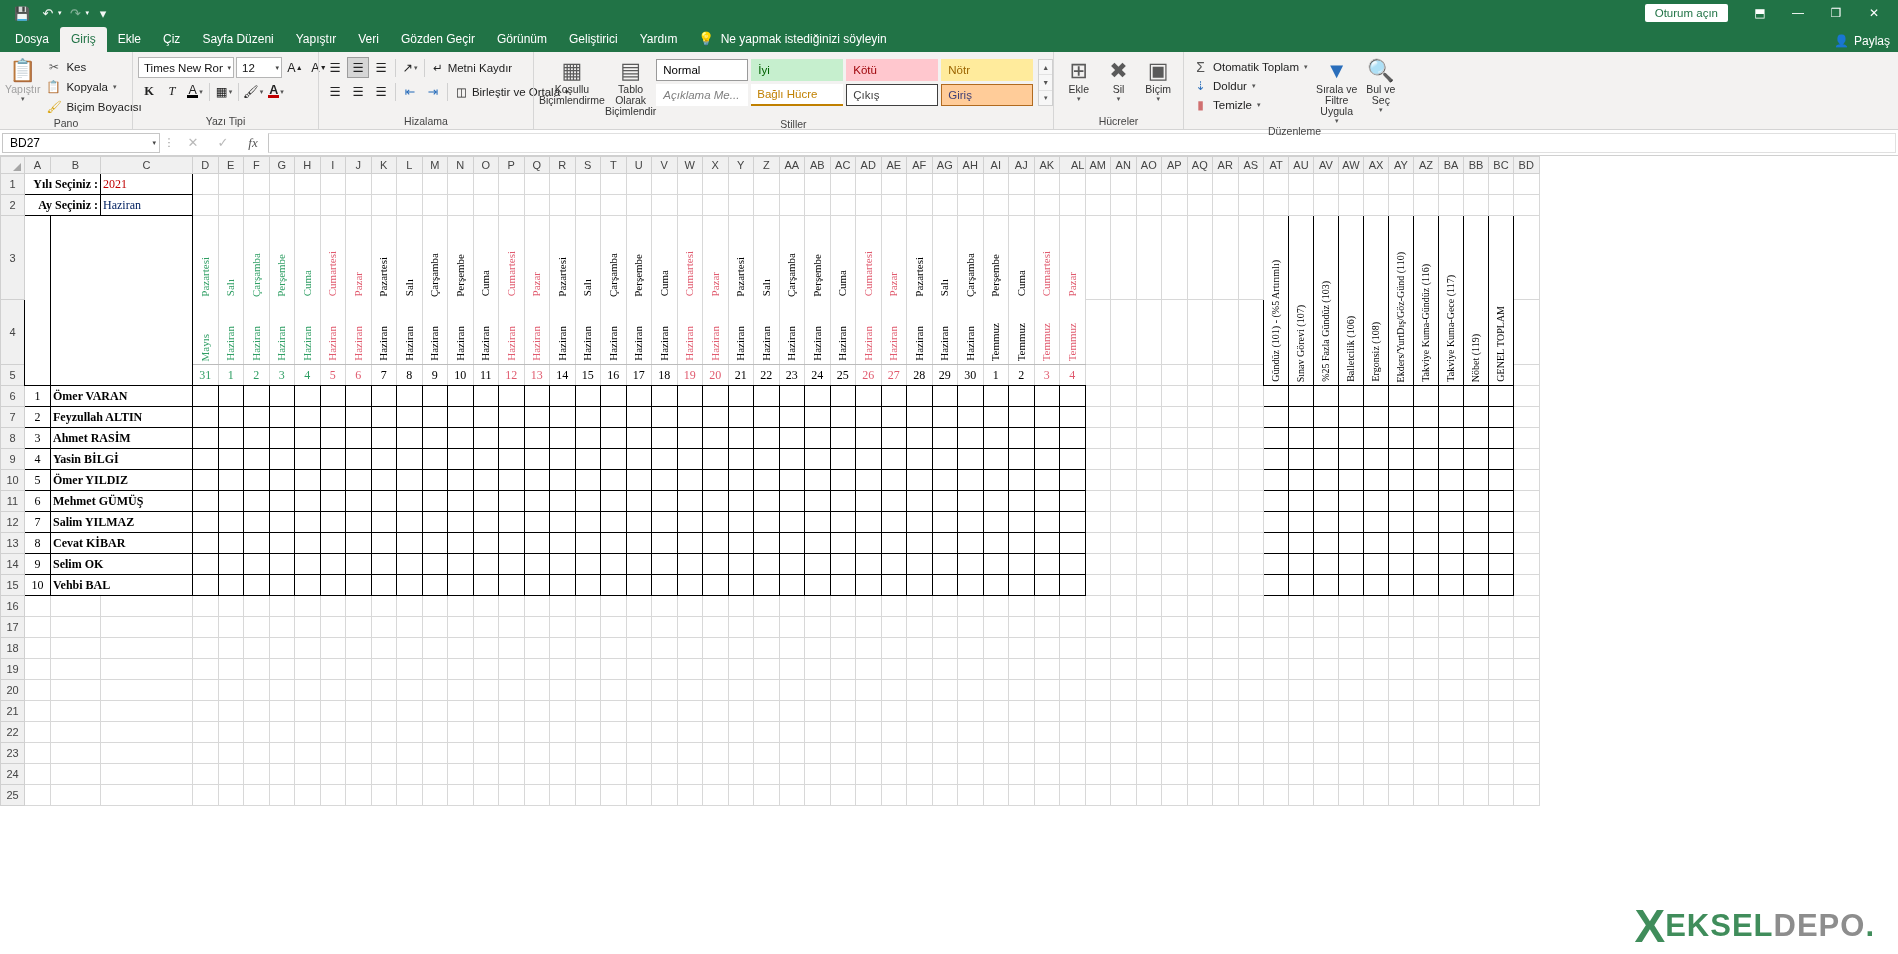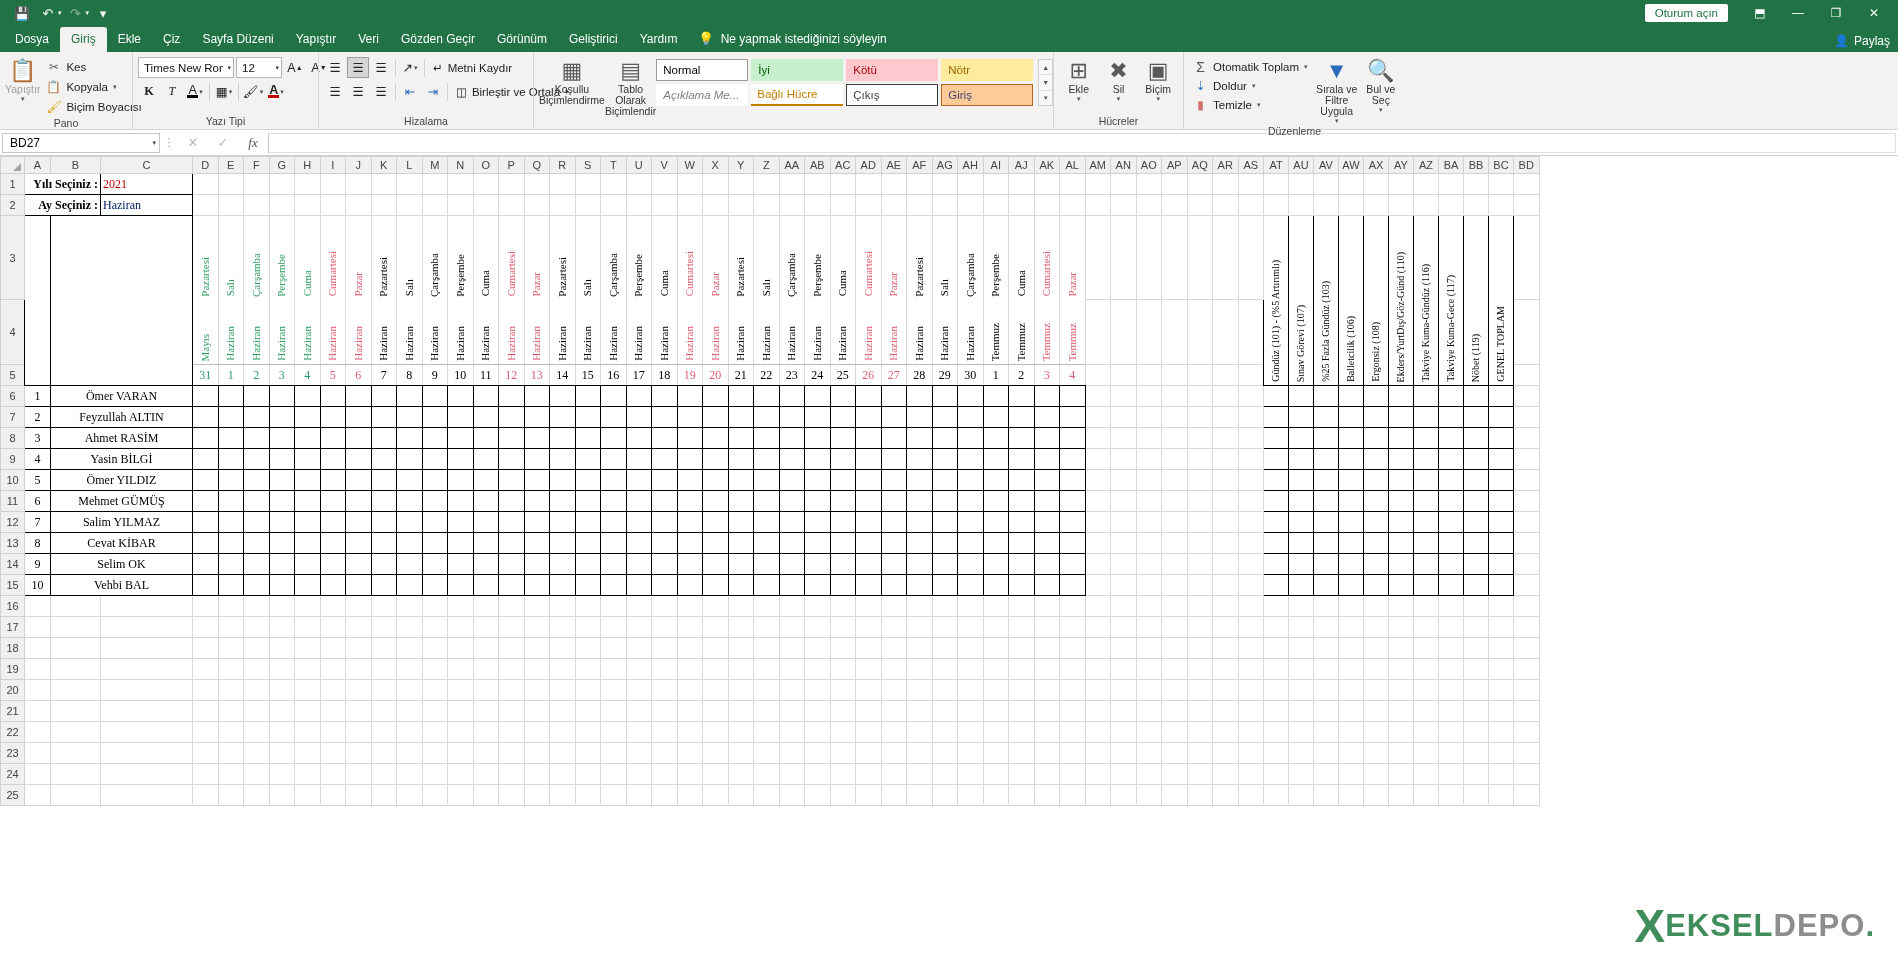--- a/index.html
+++ b/index.html
@@ -196,21 +196,21 @@
   }
   .dayhdr { vertical-align:bottom; text-align:center; padding:0; }
   .daynum { text-align:center; font-family:"Liberation Serif",serif; font-size:12px; }
   .wk-green { color:#2e9e63; }
   .wk-red   { color:#e05a6e; }
   .wk-black { color:#000; }
   .num-green{ color:#2e9e63; }
   .num-red  { color:#e05a6e; }
   .num-black{ color:#000; }
   .emp-no { text-align:center; font-family:"Liberation Serif",serif; font-size:13px; border:1px solid #000 !important; }
-  .emp-nm { text-align:center; padding-left:5px; font-family:"Liberation Serif",serif; font-size:13px; border:1px solid #000 !important; }
+  .emp-nm { text-align:left; padding-left:5px; font-family:"Liberation Serif",serif; font-size:13px; border:1px solid #000 !important;font-weight:bold; }
   .sumhdr { vertical-align:bottom; text-align:center; padding:0; border:1px solid #000 !important; }
   .dotted-l { border-left:1px dotted #000 !important; }
   .solid-l { border-left:1.5px solid #000 !important; }
 
   .annot {
     position:absolute; color:#ff0000; font-size:21px; white-space:nowrap;
     font-family:"Liberation Sans", sans-serif; pointer-events:none;
   }
   .wm {
     position:absolute; right:24px; bottom:8px; display:flex; align-items:center;
@@ -404,20 +404,21 @@
             <div class="cellstyle" style="background: rgb(255, 235, 156); color: rgb(156, 101, 0); border-color: rgb(255, 235, 156);">Nötr</div>
             <div class="cellstyle" style="background: rgb(255, 204, 153); color: rgb(63, 63, 118); border-color: rgb(176, 106, 31);">Giriş</div>
           </div>
         <div class="gal-scroll">
           <div>▲</div>
           <div>▼</div>
           <div>▾</div>
         </div>
       </div>
     </div>
+    <div class="group-label">Stiller</div>
   </div>
 
   <div class="group cellsgrp" style="width:130px;">
     <div class="group-body" style="justify-content:space-around;">
       <div class="bigbtn" style="width:42px;">
         <span class="ic">⊞</span>
         <span class="lbl">Ekle</span>
         <span class="dd">▾</span>
       </div>
       <div class="bigbtn" style="width:42px;">
@@ -515,21 +516,21 @@
           <th class="colhdr" style="width: 25.5px;">AB</th>
           <th class="colhdr" style="width: 17px;">AC</th>
           <th class="colhdr" style="width: 25.5px;">AD</th>
           <th class="colhdr" style="width: 25.5px;">AE</th>
           <th class="colhdr" style="width: 25.5px;">AF</th>
           <th class="colhdr" style="width: 25.5px;">AG</th>
           <th class="colhdr" style="width: 25.5px;">AH</th>
           <th class="colhdr" style="width: 25.5px;">AI</th>
           <th class="colhdr" style="width: 25.5px;">AJ</th>
           <th class="colhdr" style="width: 25.5px;">AK</th>
-          <th class="colhdr" style="width: 25.5px;">AL</th>
+          <th class="colhdr" style="width: 25.5px; text-align: right;">AL</th>
           <th class="colhdr" style="width: 25.5px;">AM</th>
           <th class="colhdr" style="width: 25.5px;">AN</th>
           <th class="colhdr" style="width: 25.5px;">AO</th>
           <th class="colhdr" style="width: 25.5px;">AP</th>
           <th class="colhdr" style="width: 25.5px;">AQ</th>
           <th class="colhdr" style="width: 25.5px;">AR</th>
           <th class="colhdr" style="width: 25.5px;">AS</th>
           <th class="colhdr" style="width: 25px;">AT</th>
           <th class="colhdr" style="width: 25px;">AU</th>
           <th class="colhdr" style="width: 25px;">AV</th>

